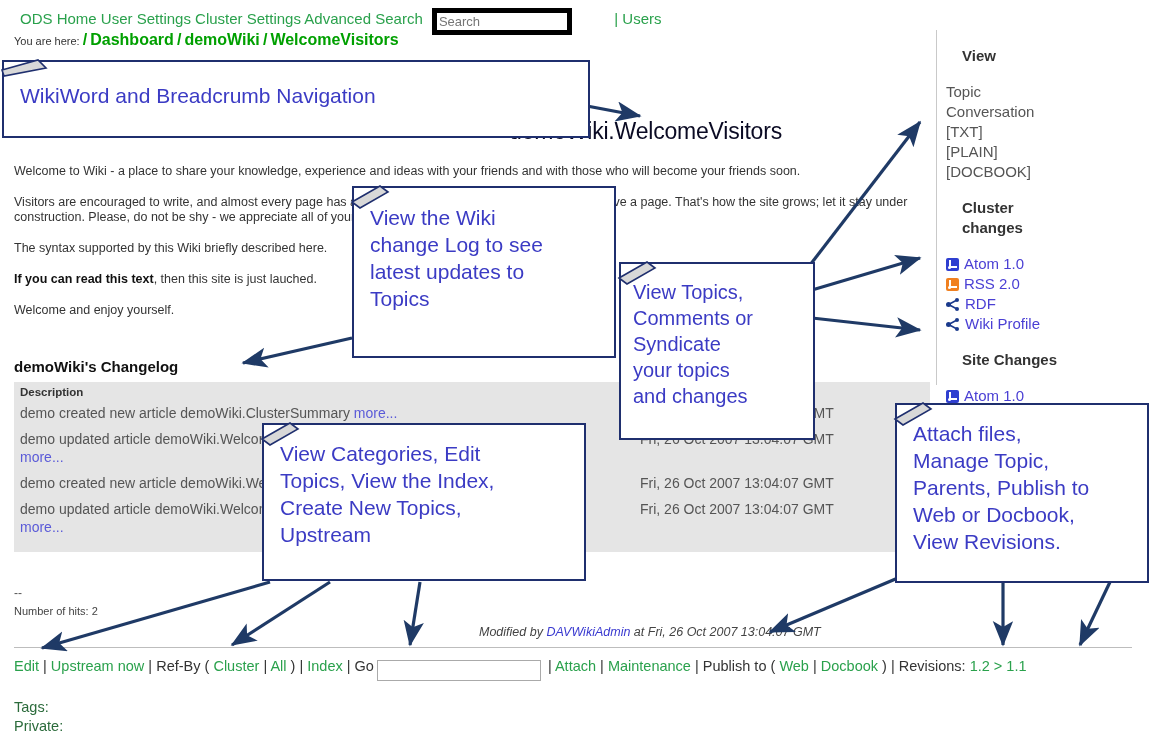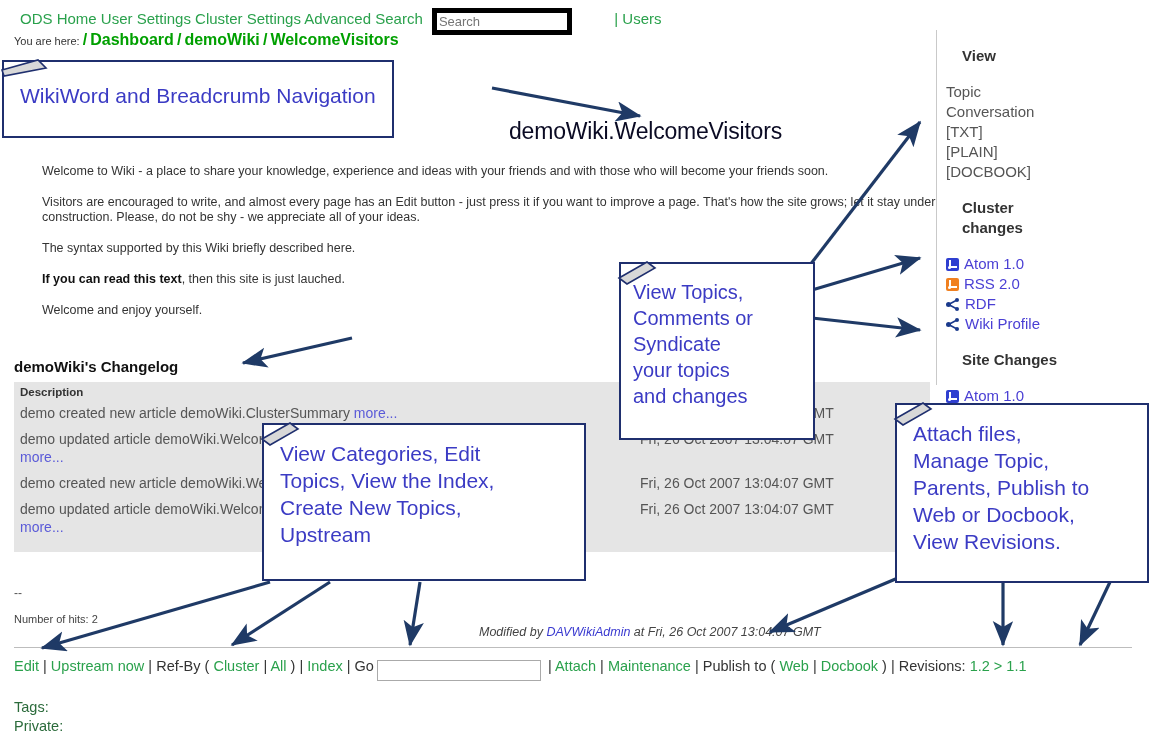--- a/index.html
+++ b/index.html
@@ -47,34 +47,34 @@
     border-bottom-left-radius:0;
   }
   .ic.rdf{background:transparent;width:14px;height:13px;flex:0 0 14px;}
   .ic.rdf svg{display:block;}
 
   
   .page-title{
     position:absolute;left:509px;top:118px;font-size:23px;font-weight:normal;color:#0a0a23;
     letter-spacing:-0.2px;
   }
-  .body-text{position:absolute;left:14px;top:164px;width:916px;font-size:12.5px;color:#333;line-height:15px;margin-left:28px;}
+  .body-text{position:absolute;left:14px;top:164px;width:916px;font-size:12.5px;color:#333;line-height:15px;}
   .body-text p{margin:0 0 16px 0;}
   .body-text b{color:#111;}
 
   .chlog-title{position:absolute;left:14px;top:358px;font-size:15px;font-weight:bold;color:#111;}
   .chlog{position:absolute;left:14px;top:382px;width:916px;background:#e5e5e5;font-size:14px;color:#555;}
   .chlog .hdr{font-size:11.5px;font-weight:bold;color:#333;padding:4px 6px 2px 6px;}
   .chlog .row{display:flex;padding:4px 6px;}
   .chlog .c-desc{width:620px;line-height:18px;}
   .chlog .c-date{width:280px;line-height:18px;}
   .chlog a{color:#5a5ad8;text-decoration:none;}
 
   .dashes{position:absolute;left:14px;top:586px;font-size:12px;color:#555;}
-  .hits{position:absolute;left:14px;top:605px;font-size:11px;color:#444;margin-top:8px;}
+  .hits{position:absolute;left:14px;top:605px;font-size:11px;color:#444;}
   .modified{
     position:absolute;left:479px;top:625px;font-size:12.5px;font-style:italic;color:#444;white-space:nowrap;
   }
   .modified a{color:#3a3ad0;font-style:italic;text-decoration:none;}
   .hr{position:absolute;left:14px;top:647px;width:1118px;height:1px;background:#bdbdbd;}
 
   .footer{position:absolute;left:14px;top:656px;width:1120px;font-size:14.5px;line-height:20px;color:#333;}
   .footer a{color:#2aa14c;text-decoration:none;}
   .go-box{
     width:158px;height:17px;border:1px solid #aaa;background:#fff;vertical-align:-3px;margin:0 3px;
@@ -320,27 +320,36 @@
 
       <path d="M1110,582 L1080,645"></path>
 
       <path d="M905,575 L770,632"></path>
     </g>
     <g stroke="#1f3a66" stroke-width="3.2" fill="none" marker-end="url(#ah)">
       <path d="M1003,582 L1003,645"></path>
     </g>
   </svg>
 
-  <div class="callout" style="left:2px;top:60px;width:392px;height:78px;">
+  <div class="callout" style="left:2px;top:60px;width:588px;height:78px;">
     <svg class="fold" viewBox="0 0 44 22">
       <polygon points="0,10 36,0 44,8 2,16" fill="#d8d8d8" stroke="#1f2f6e" stroke-width="1.6"></polygon>
     </svg>
     <div class="txt" style="padding-top:20px">WikiWord and Breadcrumb Navigation</div>
   </div>
 
+  <div class="callout" style="left:352px;top:186px;width:264px;height:172px;">
+    <svg class="fold" viewBox="0 0 44 22">
+      <polygon points="0,16 28,0 36,6 8,22" fill="#d8d8d8" stroke="#1f2f6e" stroke-width="1.6"></polygon>
+    </svg>
+    <div class="txt" style="padding-top:16px">View the Wiki
+change Log to see
+latest updates to
+Topics</div>
+  </div>
 
   <div class="callout small" style="left:619px;top:262px;width:196px;height:178px;">
     <svg class="fold" viewBox="0 0 44 22">
       <polygon points="0,16 28,0 36,6 8,22" fill="#d8d8d8" stroke="#1f2f6e" stroke-width="1.6"></polygon>
     </svg>
     <div class="txt" style="padding-top:15px;padding-left:12px">View Topics,
 Comments or
 Syndicate
 your topics
 and changes</div>

